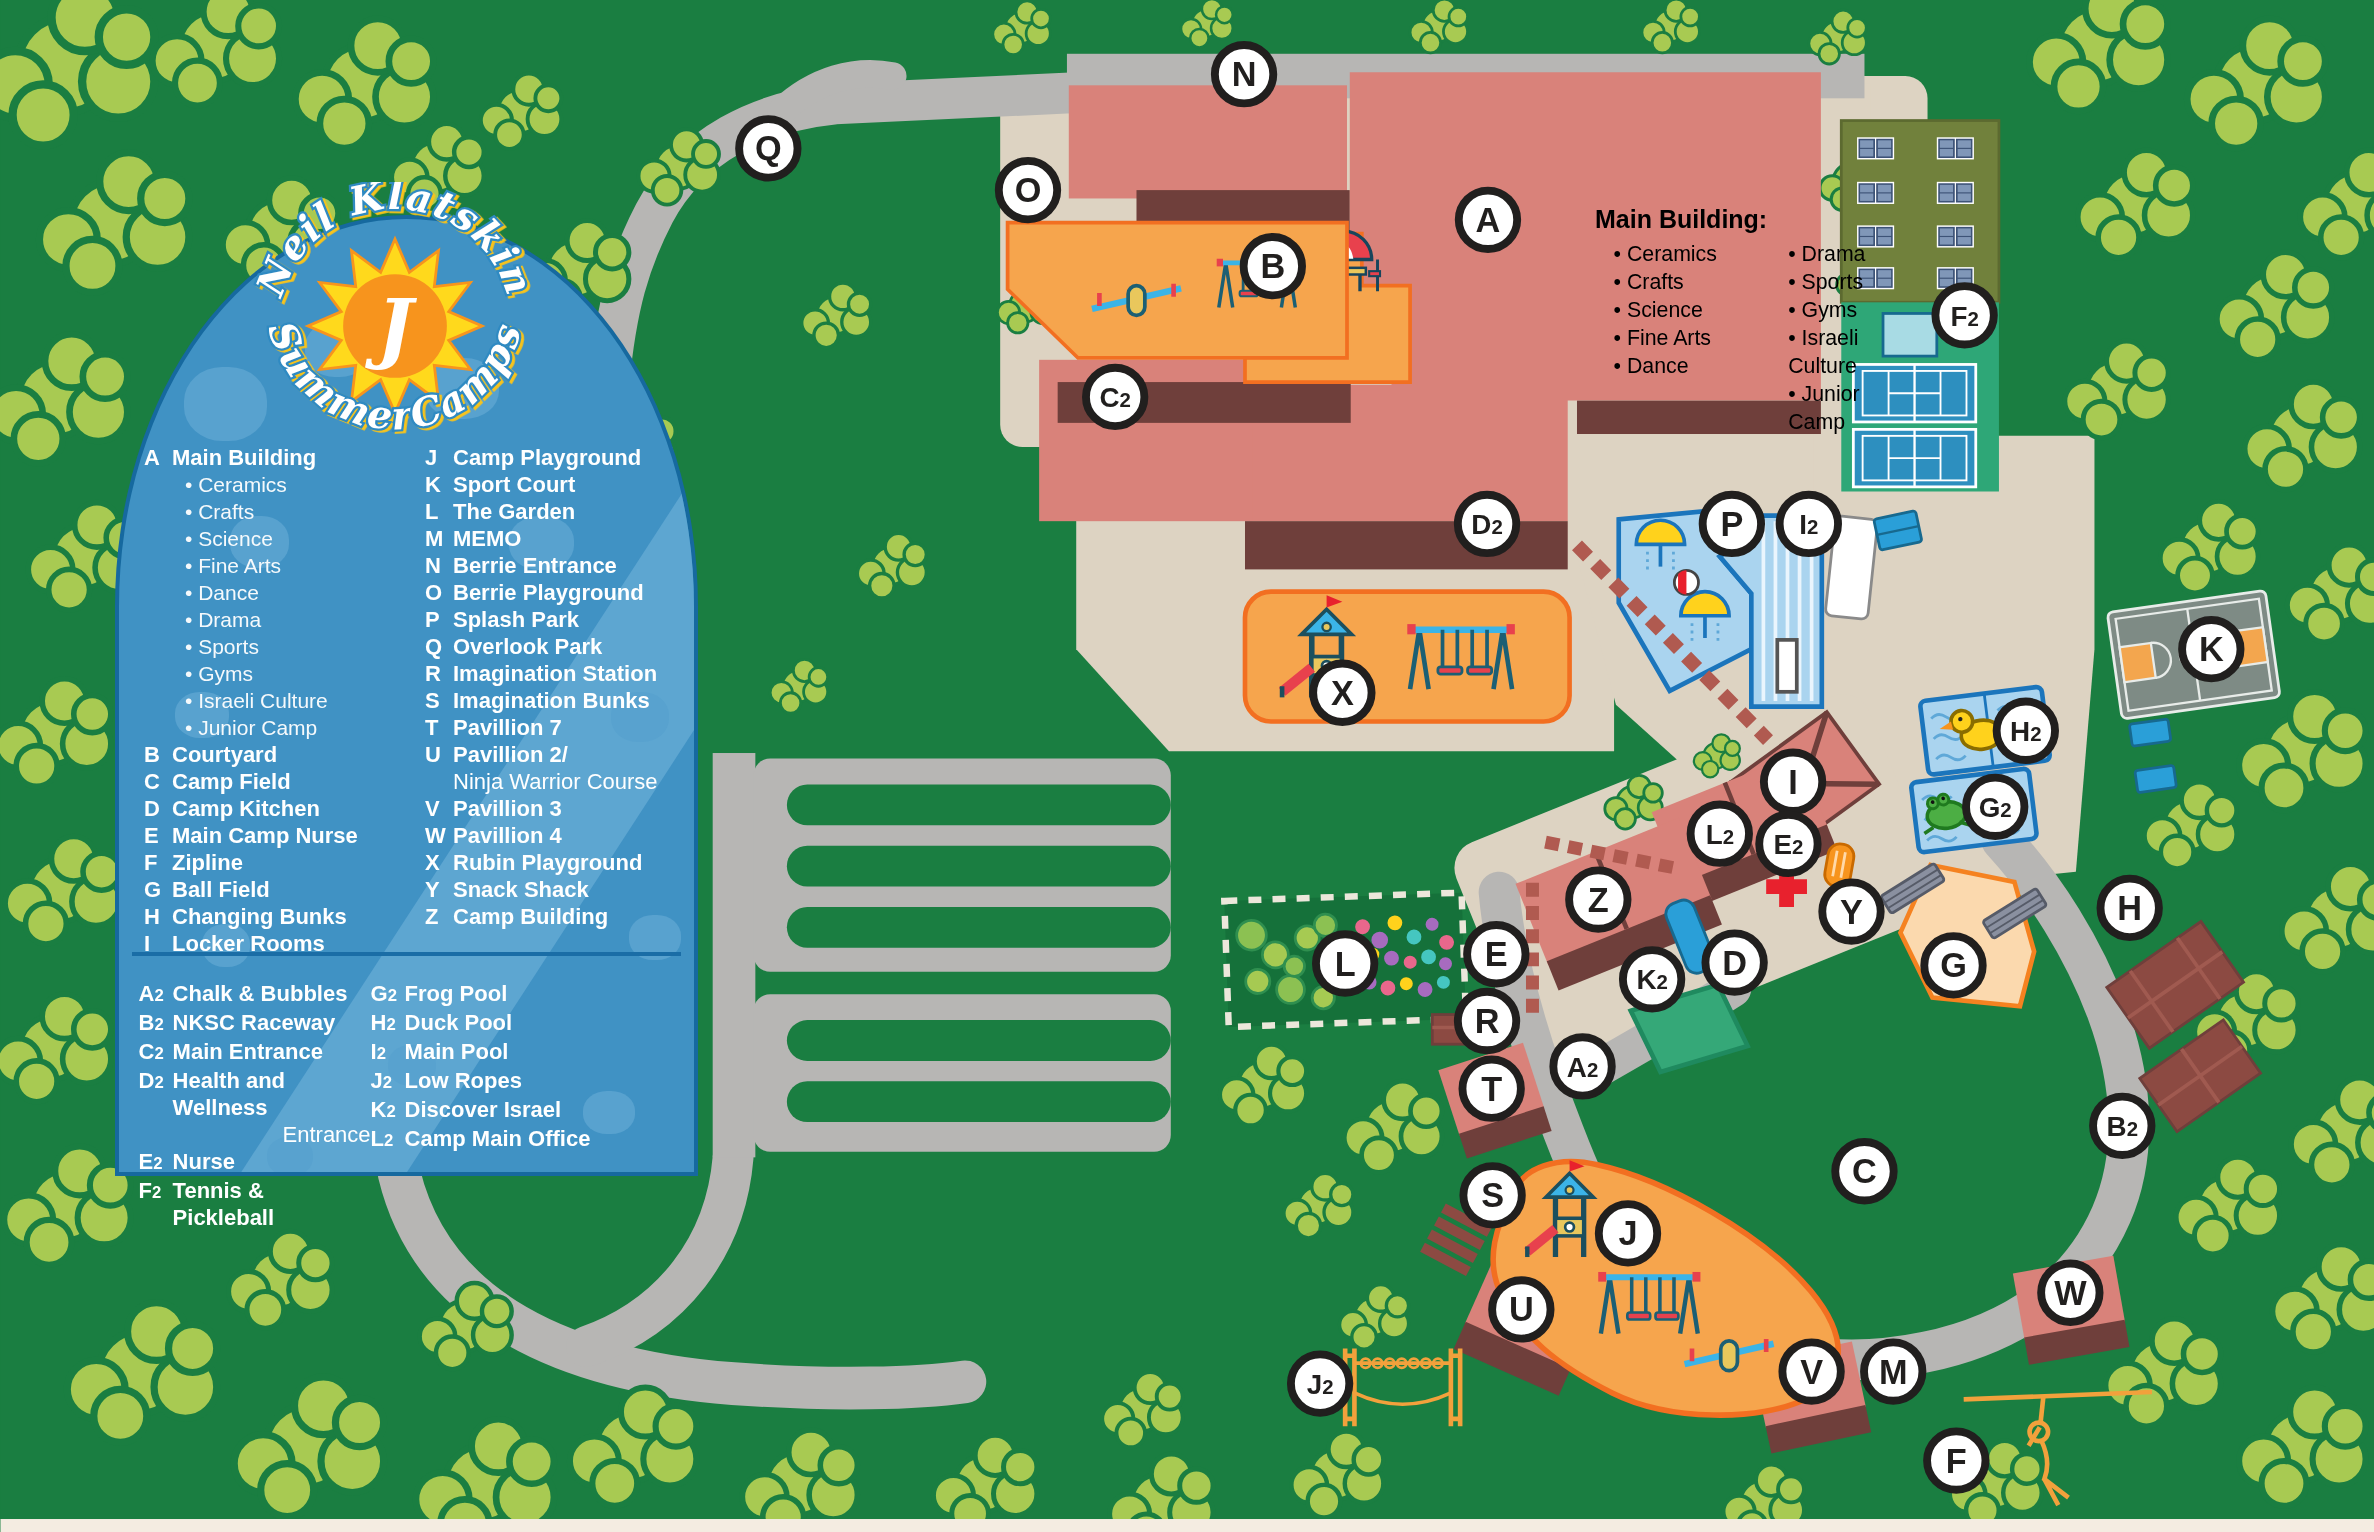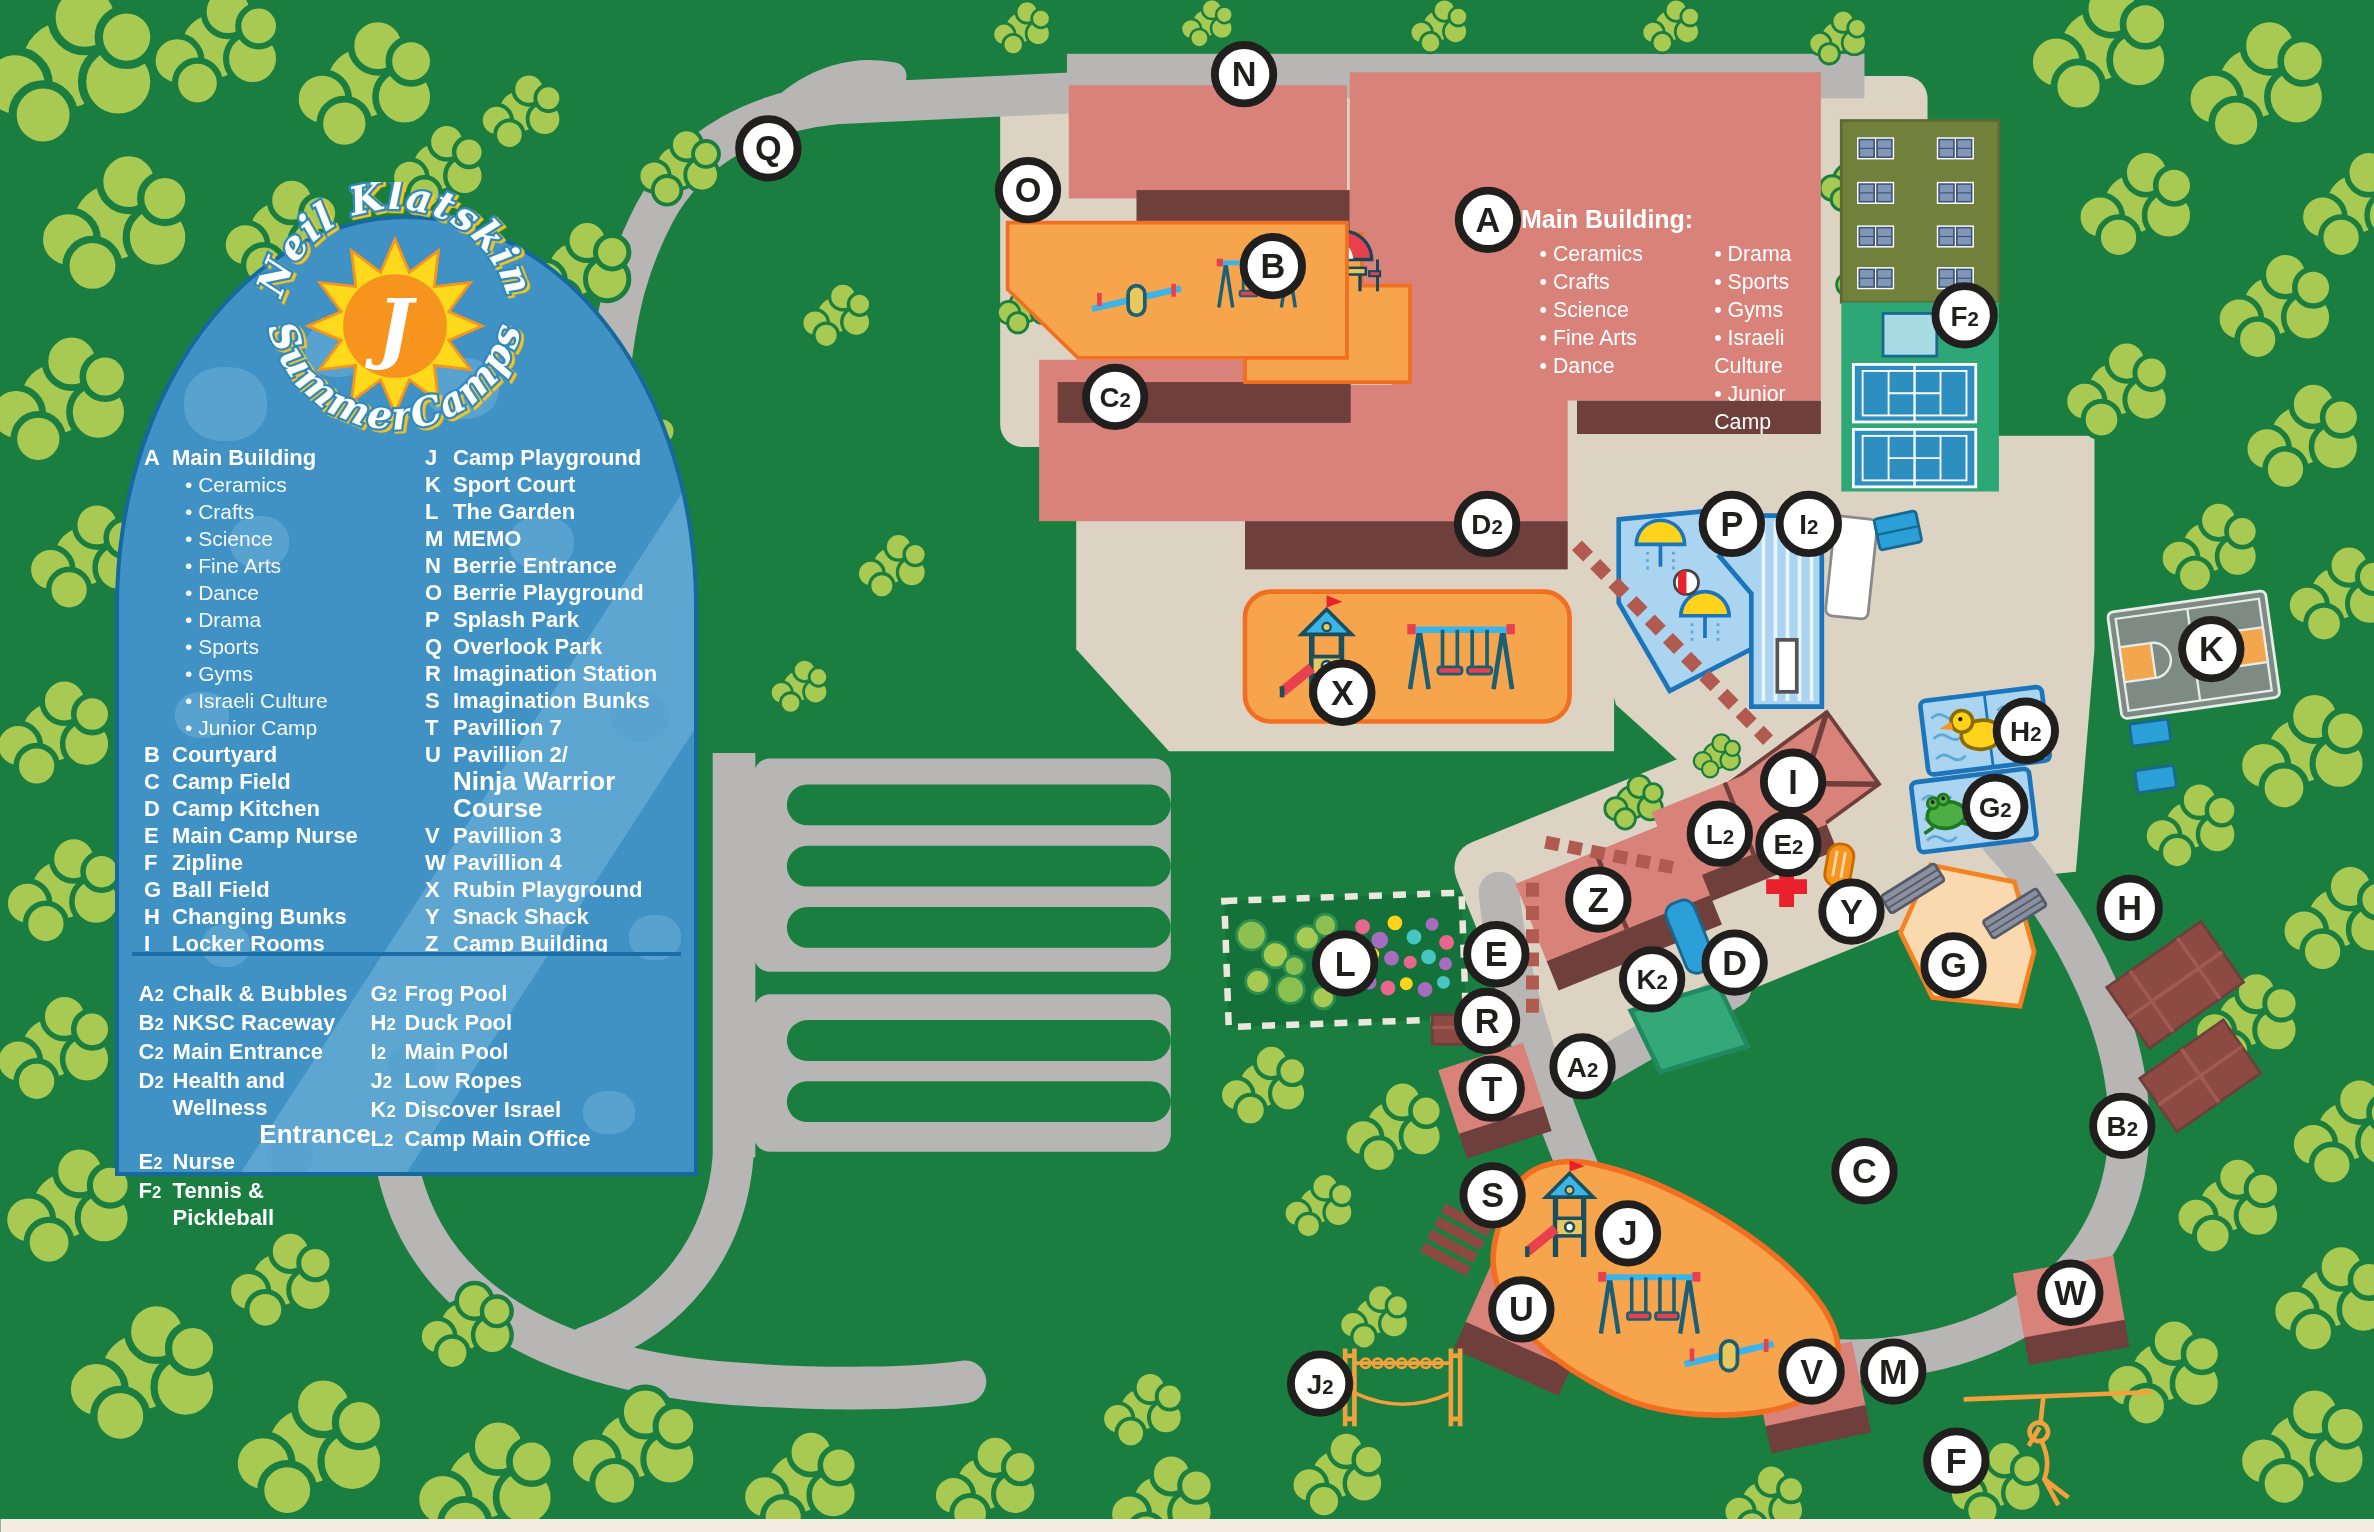--- a/index.html
+++ b/index.html
@@ -22,26 +22,26 @@
   .c1{width:281px;flex:none;}
   .c2{flex:1;}
   .s2c1{width:232px;flex:none;margin-left:4.6px;}
   .s2c2{flex:1;}
   .lrow{display:flex;font-size:22px;font-weight:700;line-height:27px;}
   .lkey{flex:0 0 28px;}
   .sec2 .lkey{flex:0 0 34px;}
   .small2{font-size:16.7px;}
   .lsub{padding-left:41px;font-weight:400;font-size:21px;line-height:27px;opacity:.95;}
   .lsub::before{content:"• ";}
-  .lcont{padding-left:28px;font-weight:700;font-size:26px;line-height:27px;}
+  .lcont{padding-left:28px;font-weight:400;font-size:22px;line-height:27px;}
   .sec2 .lcont{padding-left:34px;text-align:right;}
   .divider{position:absolute;top:733px;left:13px;right:13px;height:3.7px;background:#1a6da6;}
 
   
-  .callout{position:absolute;left:1521px;top:205px;width:315px;color:#ffffff;}
+  .callout{position:absolute;left:1595px;top:205px;width:315px;color:#000000;}
   .callout-title{font-size:25px;font-weight:700;line-height:28px;}
   .cocols{display:flex;margin-top:7.4px;}
   .cocols ul{list-style:none;margin:0;padding:0 0 0 18.6px;}
   #co-col1{width:156px;flex:none;}
   li.co{font-size:21.3px;font-weight:400;line-height:28px;}
   li.co::before{content:"• ";}
 
   .logo text{font-family:"DejaVu Serif",serif;font-style:italic;font-weight:700;}
 </style>
 </head>

